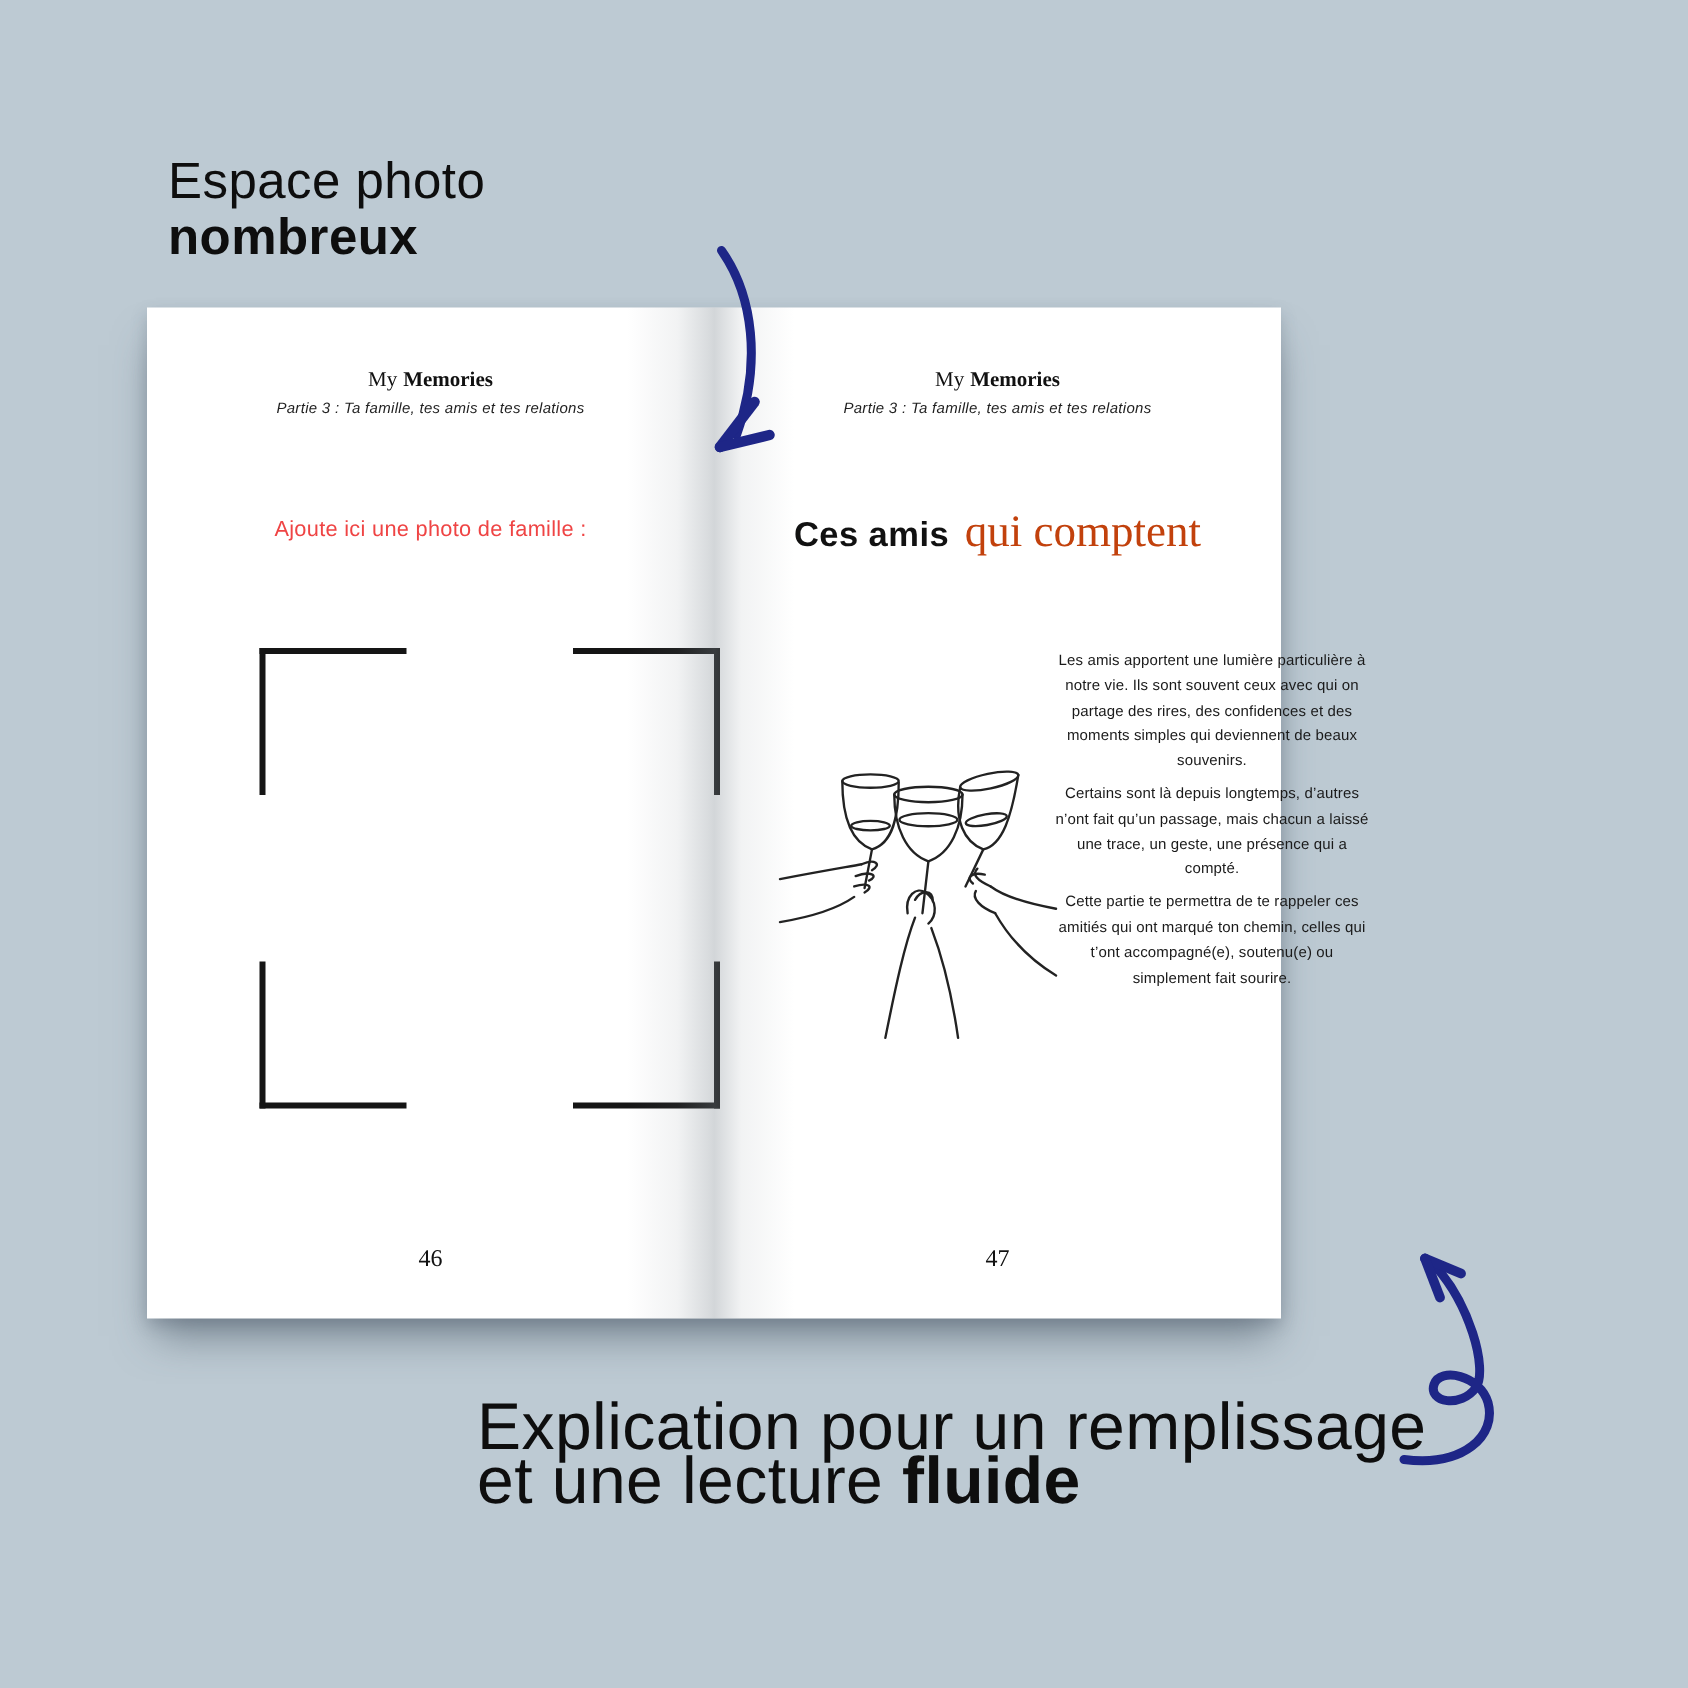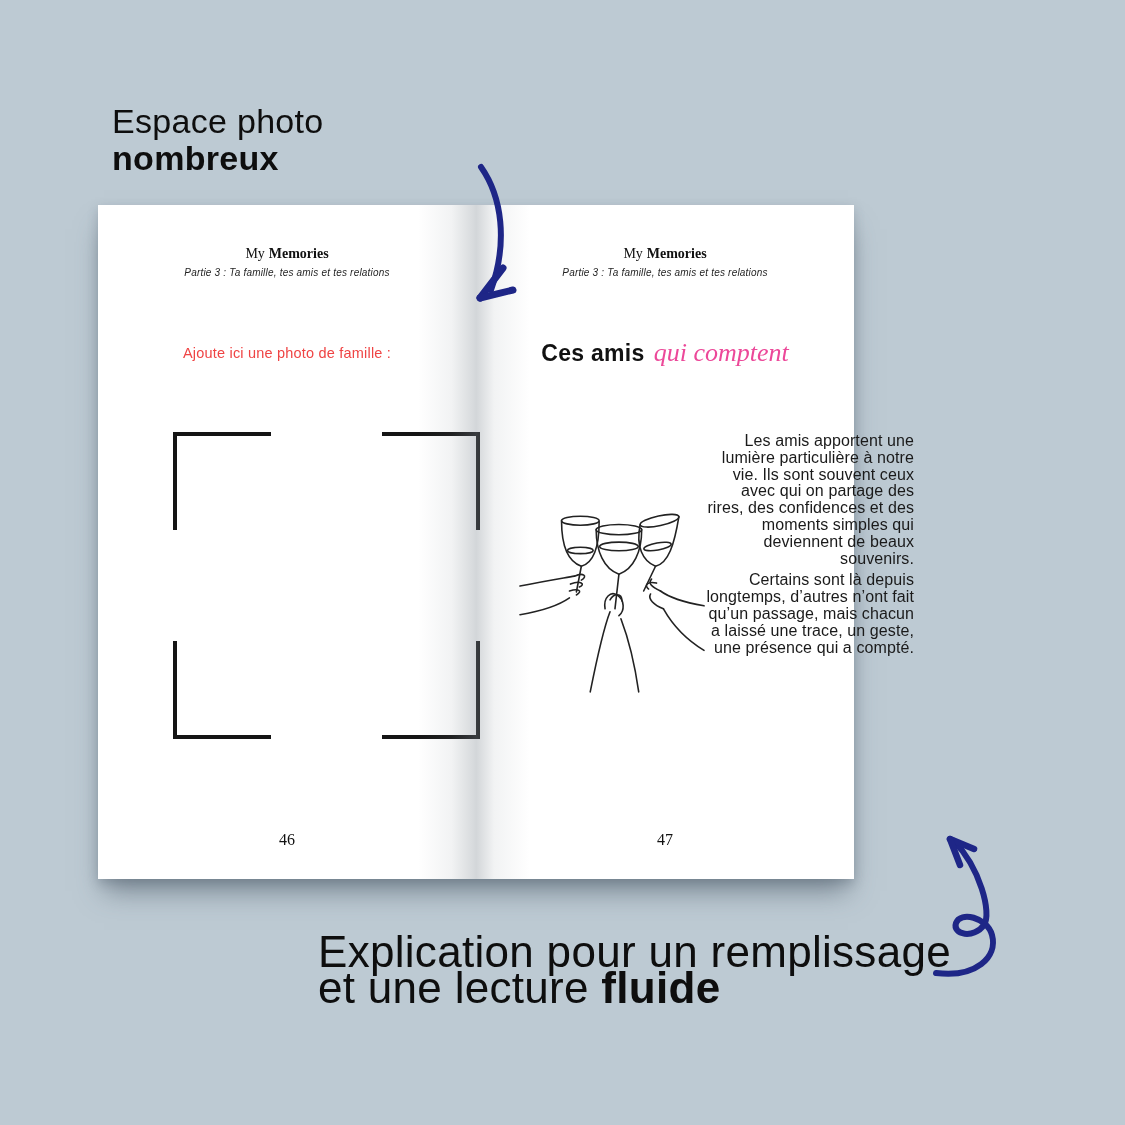--- a/index.html
+++ b/index.html
@@ -64,27 +64,27 @@
   .corner { position:absolute; width:98px; height:98px; }
   .corner.tl { left:0;  top:0;    border-left:4px solid #151515;  border-top:4px solid #151515; }
   .corner.tr { right:0; top:0;    border-right:4px solid #151515; border-top:4px solid #151515; }
   .corner.bl { left:0;  bottom:0; border-left:4px solid #151515;  border-bottom:4px solid #151515; }
   .corner.br { right:0; bottom:0; border-right:4px solid #151515; border-bottom:4px solid #151515; }
 
   
   .chapter-title { position:absolute; top:133px; left:0; right:0; text-align:center; white-space:nowrap; }
   .chapter-title .t-bold { font-weight:800; font-size:23px; letter-spacing:.3px; color:#111; }
   .chapter-title .t-italic {
-    font-family:"Liberation Serif", serif; font-style:italic; font-size:26px;
-    margin-left:.35em; color:#ec4899;
+    font-family:"Liberation Serif", serif; font-size:30px;
+    margin-left:.35em; color:#c2410c;
   }
   .illustration { position:absolute; left:42px; top:283px; width:188px; height:205px; }
   .intro-copy {
     position:absolute; left:226px; top:228px; width:212px;
-    font-size:16px; line-height:16.8px; text-align:right; color:#1a1a1a; letter-spacing:.1px;
+    font-size:10px; line-height:16.8px; text-align:center; color:#1a1a1a; letter-spacing:.1px;
   }
   .intro-copy p + p { margin-top:5px; }
 </style>
 </head>
 <body>
 
 <div class="canvas">
 
   <div class="annotation annotation-top">
     <div class="light">Espace photo</div>
@@ -162,20 +162,21 @@
           <path d="M 188 163 C 170 152 156 137 147 121"></path>
           <path d="M 144 103 C 135 99 131 95 135 91"></path>
           <path d="M 147 121 C 137 117 131 111 134 106"></path>
           <path d="M 140 95 C 131 93 127 97 132 101"></path>
         </g>
       </svg>
 
       <div class="intro-copy">
         <p>Les amis apportent une lumière particulière à notre vie. Ils sont souvent ceux avec qui on partage des rires, des confidences et des moments simples qui deviennent de beaux souvenirs.</p>
         <p>Certains sont là depuis longtemps, d’autres n’ont fait qu’un passage, mais chacun a laissé une trace, un geste, une présence qui a compté.</p>
+        <p>Cette partie te permettra de te rappeler ces amitiés qui ont marqué ton chemin, celles qui t’ont accompagné(e), soutenu(e) ou simplement fait sourire.</p>
       </div>
 
       <div class="page-number">47</div>
     </div>
   </div>
 
   <svg class="arrow-svg arrow-bottom" viewBox="0 0 90 158">
     <g fill="none" stroke="#1e2687" stroke-linecap="round">
       <path d="M 18 150 C 58 155 80 134 74 112 C 69 94 42 88 38 100 C 34 112 56 116 66 102 C 74 90 62 45 36 18" stroke-width="6"></path>
       <path d="M 32 16 L 56 26" stroke-width="6.5"></path>

